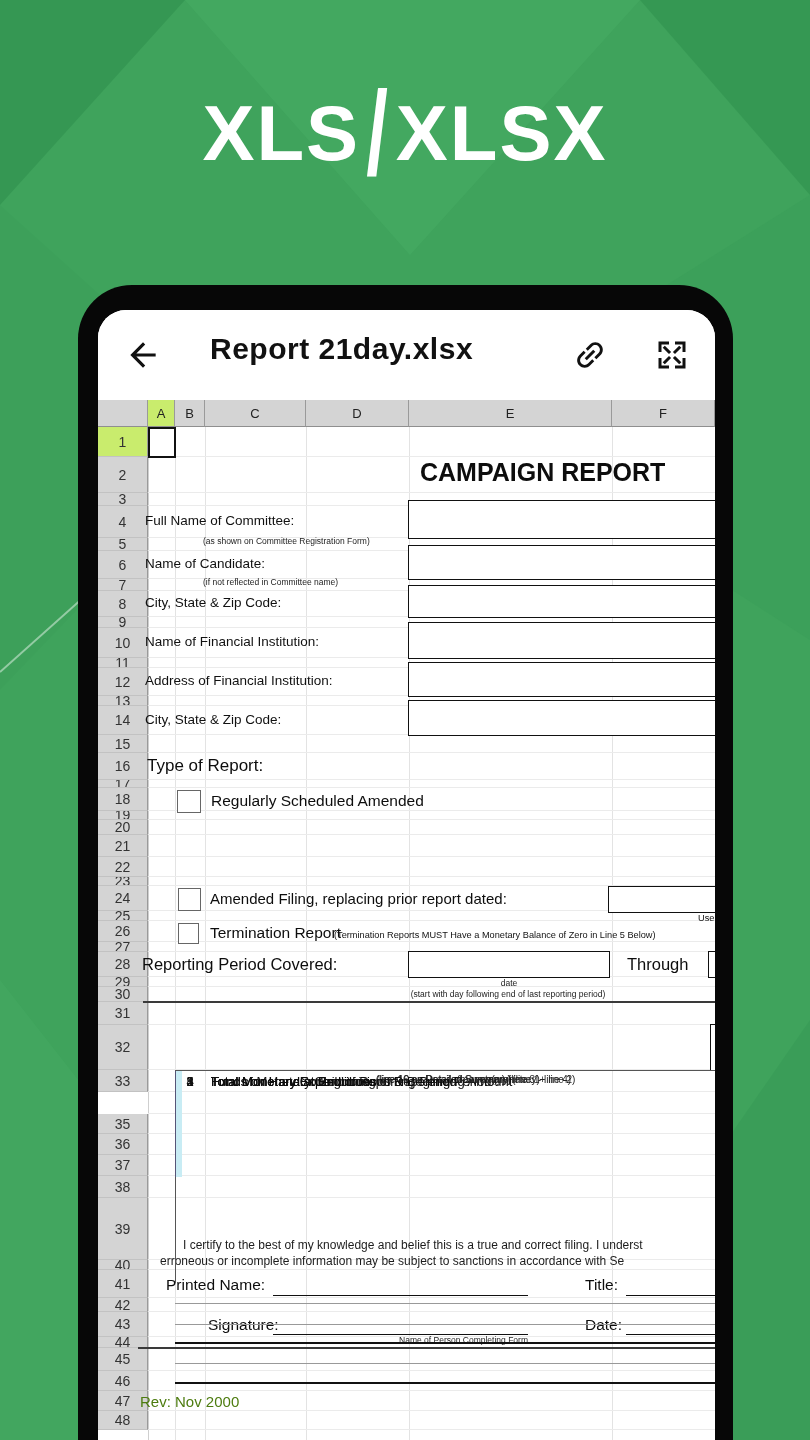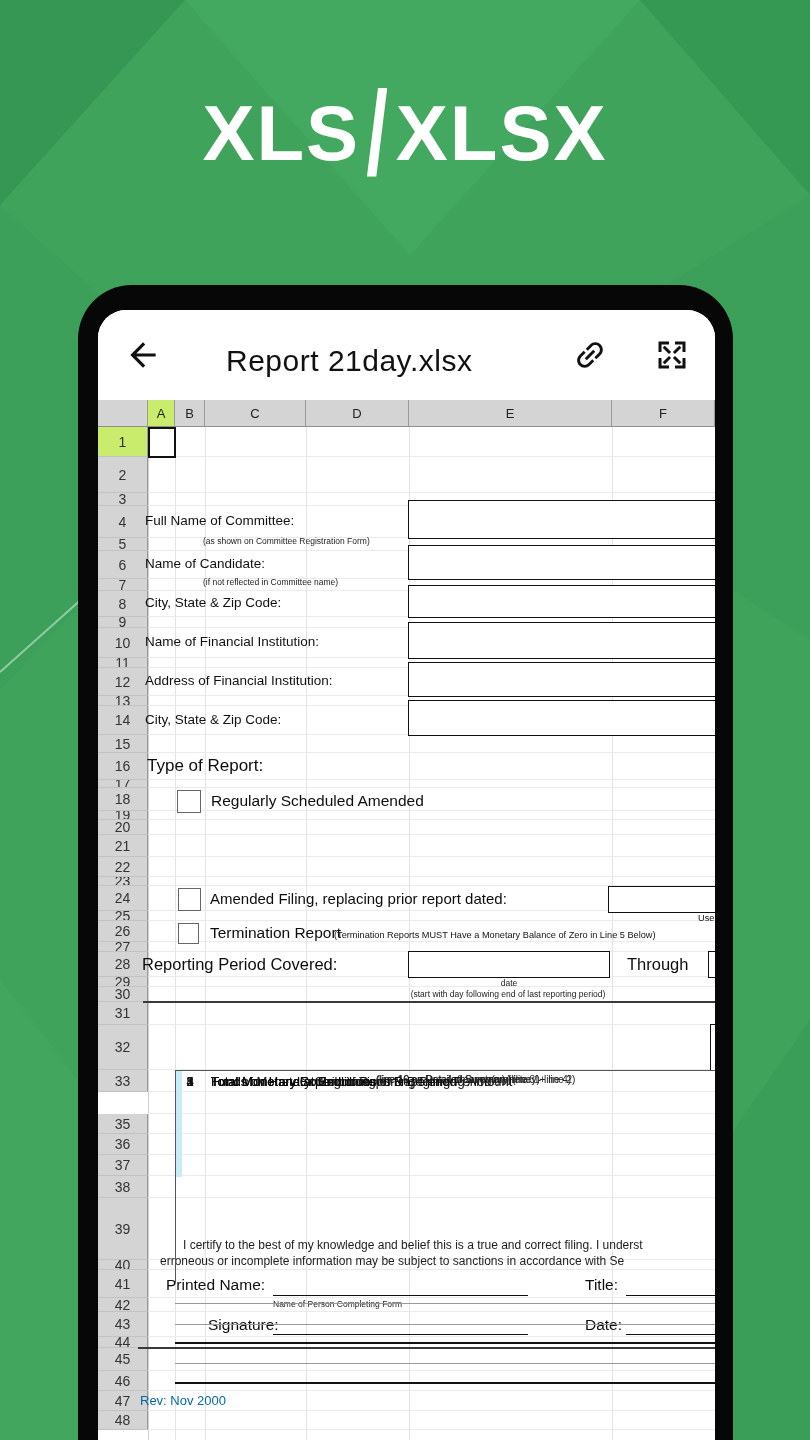--- a/index.html
+++ b/index.html
@@ -12,22 +12,22 @@
         font-weight:900;font-size:78px;letter-spacing:2px;line-height:110px;white-space:nowrap;}
   .hero .slash{display:inline-block;transform:scaleY(1.52);font-weight:600;margin:0 6px;}
   
   .phone{position:absolute;left:78px;top:285px;width:655px;height:1160px;background:#070707;
          border-radius:54px 54px 0 0;overflow:hidden;}
   .screen{position:absolute;left:20px;top:25px;width:617px;height:1130px;background:#ffffff;
           border-radius:28px 28px 0 0;overflow:hidden;}
   
   .toolbar{position:absolute;left:0;top:0;width:617px;height:90px;background:#fff;}
   .back{position:absolute;left:26px;top:26px;width:38px;height:38px;}
-  .tb-title{position:absolute;left:128px;top:22px;font-size:30px;font-weight:400;color:#111;
-            letter-spacing:.5px;white-space:nowrap;margin-top:12px;}
+  .tb-title{position:absolute;left:112px;top:22px;font-size:30px;font-weight:700;color:#111;
+            letter-spacing:.5px;white-space:nowrap;}
   .icon-btn{position:absolute;top:27px;width:36px;height:36px;}
   
   .sheet{position:absolute;left:0;top:90px;width:617px;height:1040px;background:#fff;overflow:hidden;}
   .colhdr-cell{position:absolute;top:0;height:27px;background:#d4d4d4;border-right:1px solid #9a9a9a;
                border-bottom:1px solid #8f8f8f;color:#222;font-size:13px;display:flex;
                align-items:center;justify-content:center;overflow:hidden;}
   .rowhdr-cell{position:absolute;left:0;width:50px;background:#d4d4d4;border-right:1px solid #9a9a9a;
                border-bottom:1px solid #c2c2c2;color:#333;font-size:14px;display:flex;
                align-items:center;justify-content:center;overflow:hidden;}
   .hl{background:#c9ec6d !important;}
@@ -46,21 +46,21 @@
   .chk{background:#fff;border:1.5px solid #666;}
   .note{font-size:9.2px;color:#111;white-space:nowrap;}
   .rule{border-top:2px solid #3a3a3a;height:0;}
   .sum-line{left:0;width:540px;}
   .sum-num{left:0;width:30px;text-align:center;font-size:13px;color:#111;top:3px;}
   .sum-text{left:36px;top:3px;font-size:13px;color:#0d0d0d;white-space:nowrap;}
   .sum-note{position:static;font-size:10px;color:#222;}
   .cert{font-size:12px;color:#1c1c1c;white-space:nowrap;}
   .sig-label{font-size:15.5px;color:#0d0d0d;white-space:nowrap;}
   .uline{border-bottom:1.5px solid #111;height:0;}
-  .rev{font-size:13px;color:#0369a1;white-space:nowrap;}
+  .rev{font-size:15px;color:#4d7c0f;white-space:nowrap;}
 </style>
 </head>
 <body>
 
 <div class="stage">
 
   <svg class="bg" width="810" height="1440">
     <rect x="0" y="0" width="810" height="1440" fill="#3fa35c"></rect>
     <polygon points="0,0 185,0 0,205" fill="#2e8f4d" opacity="0.6"></polygon>
     <polygon points="185,0 640,0 410,255" fill="#4ab066" opacity="0.45"></polygon>
@@ -208,20 +208,21 @@
             <div class="hline" style="top:936px"></div>
             <div class="hline" style="top:947px"></div>
             <div class="hline" style="top:970px"></div>
             <div class="hline" style="top:990px"></div>
             <div class="hline" style="top:1010px"></div>
             <div class="hline" style="top:1029px"></div>
           </div>
         <div class="sel-cell"></div>
 
         <div class="ovl" id="ovl">
+          <div class="rpt-title" style="left:322px;top:58px">CAMPAIGN REPORT</div>
 
           <div class="big-label" style="left:49px;top:356px">Type of Report:</div>
 
           <div class="chk" style="left:79px;top:390px;width:24px;height:23px"></div>
           <div class="opt-label" style="left:113px;top:392px">Regularly Scheduled Amended</div>
 
           <div class="chk" style="left:80px;top:488px;width:23px;height:23px"></div>
           <div class="opt-label" style="left:112px;top:490px;font-size:15px">Amended Filing, replacing prior report dated:</div>
           <div class="f-box" style="left:510px;top:486px;width:120px;height:27px"></div>
           <div class="note" style="left:600px;top:513px">Use</div>
@@ -240,21 +241,21 @@
 
           <div class="f-box" style="left:612px;top:624px;width:20px;height:47px"></div>
 
           <div class="cert" style="left:62px;top:854px">erroneous or incomplete information may be subject to sanctions in accordance with Se</div>
           <div class="cert" style="left:85px;top:838px">I certify to the best of my knowledge and belief this is a true and correct filing.  I underst</div>
 
           <div class="sig-label" style="left:68px;top:876px">Printed Name:</div>
           <div class="uline" style="left:175px;top:895px;width:255px"></div>
           <div class="sig-label" style="left:487px;top:876px">Title:</div>
           <div class="uline" style="left:528px;top:895px;width:89px"></div>
-          <div class="cap" style="left:175px;top:899px;width:255px;text-align:left">Name of Person Completing Form</div>
+          <div class="cap" style="left:175px;top:935px;width:255px;text-align:right">Name of Person Completing Form</div>
           <div class="sig-label" style="left:110px;top:916px">Signature:</div>
           <div class="uline" style="left:175px;top:934px;width:255px"></div>
           <div class="sig-label" style="left:487px;top:916px">Date:</div>
           <div class="uline" style="left:528px;top:934px;width:89px"></div>
           <div class="rule" style="left:40px;top:947px;width:577px"></div>
 
           <div class="rev" style="left:42px;top:993px">Rev:  Nov 2000</div>
         <div class="f-label" style="left:47px;top:113px">Full Name of Committee:</div>
             <div class="f-box" style="left:310px;top:100px;width:310px;height:39px"></div>
             <div class="cap" style="left:105px;top:136px">(as shown on Committee Registration Form)</div>

